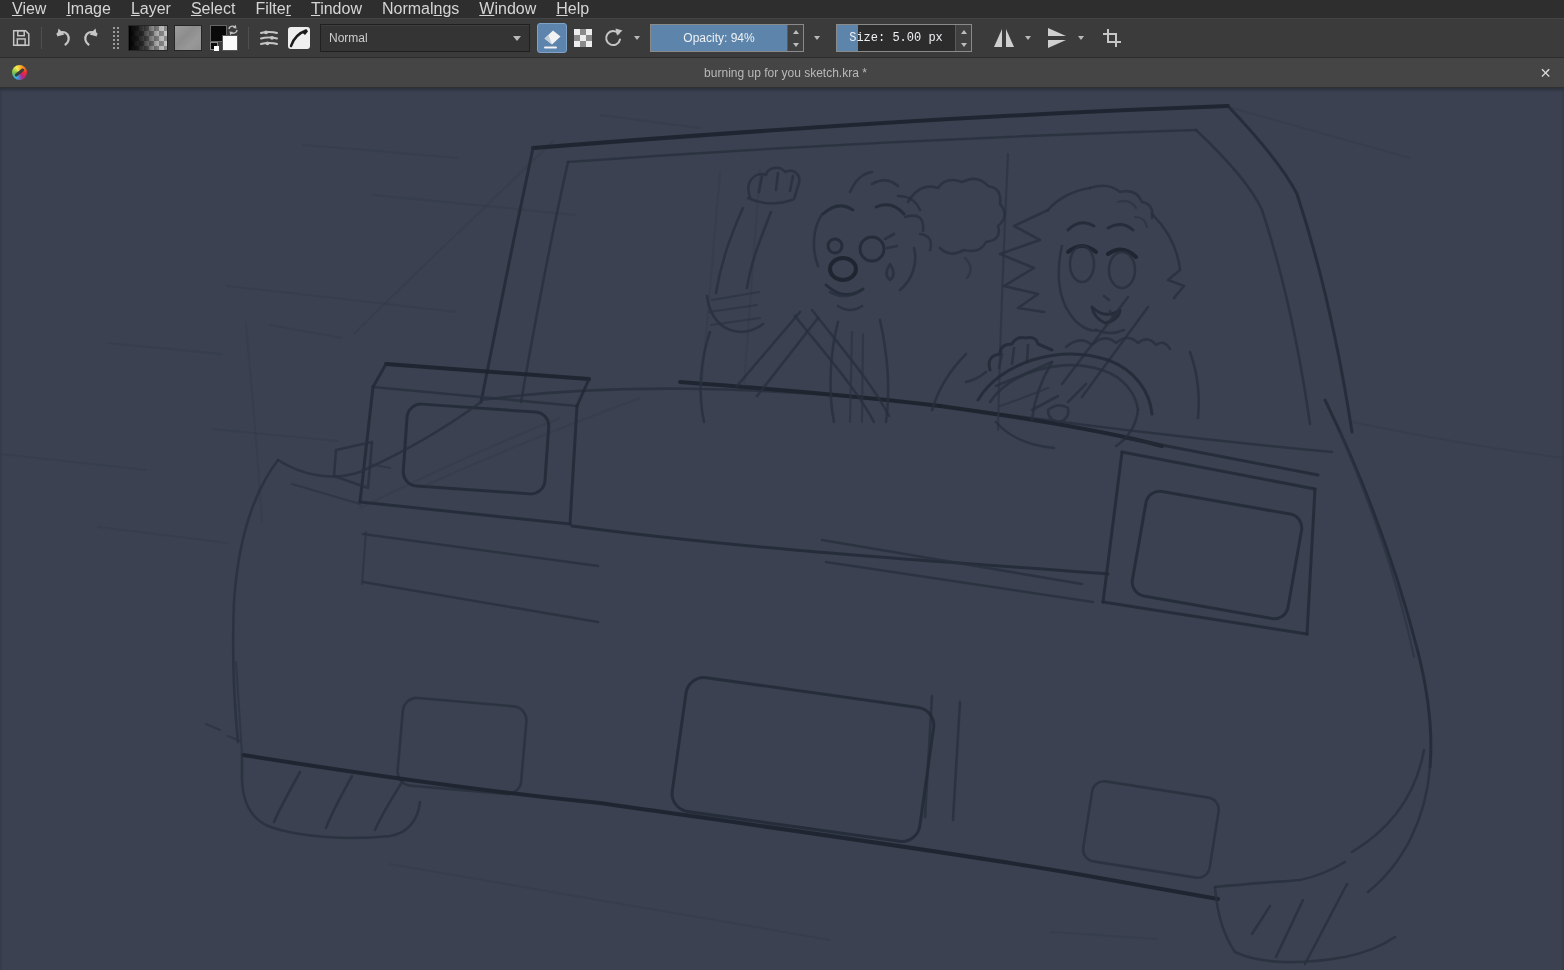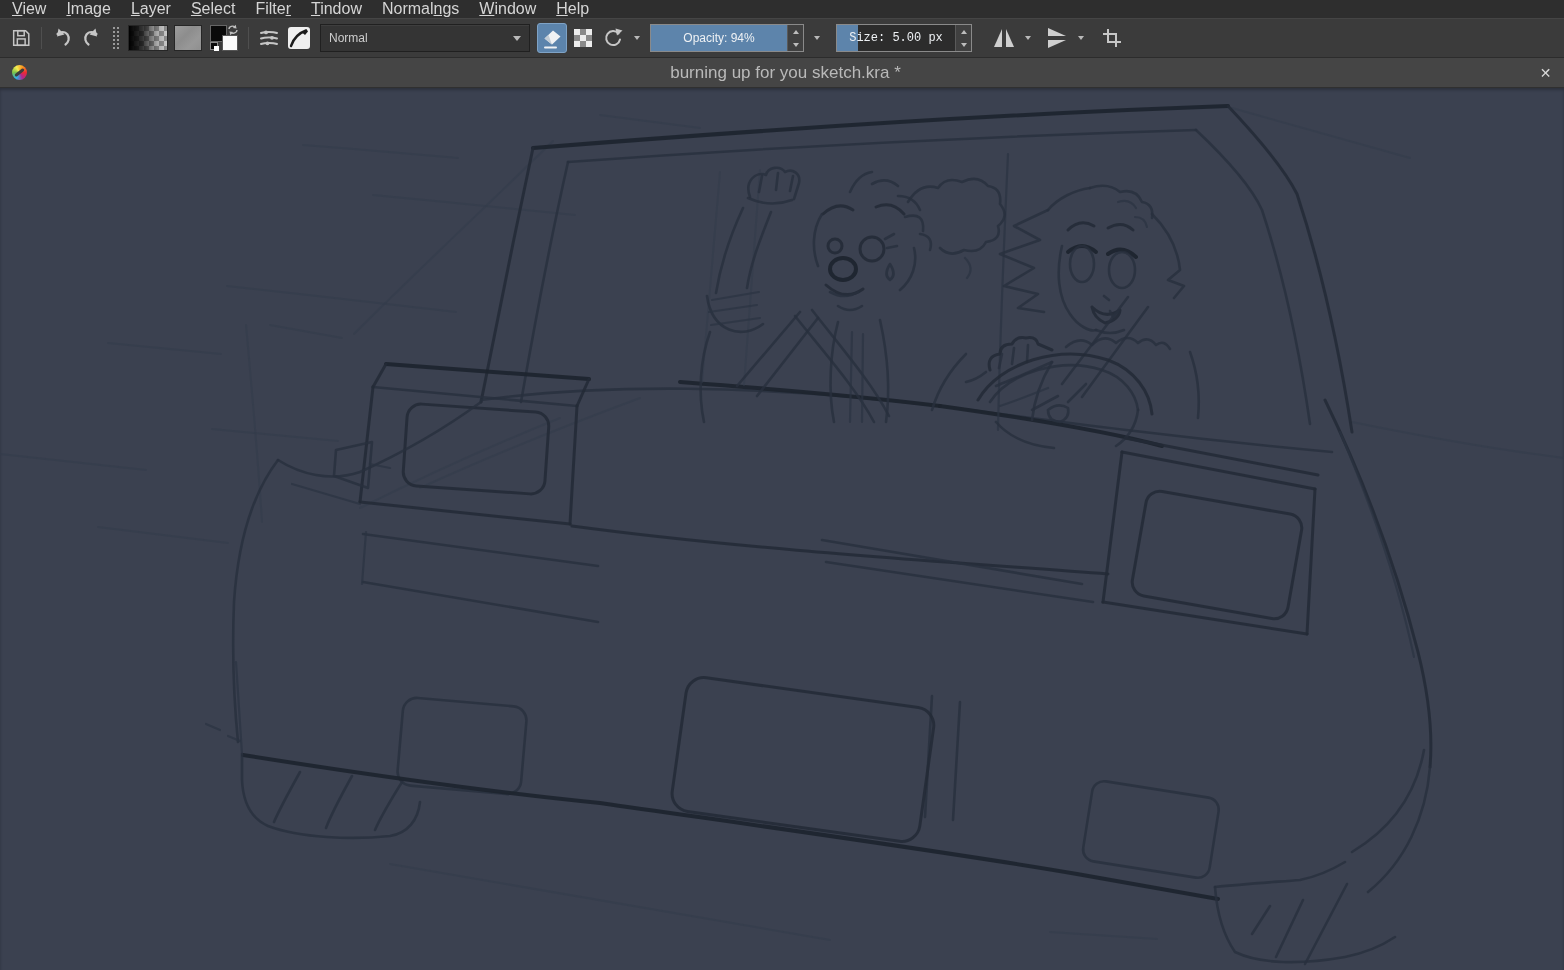--- a/index.html
+++ b/index.html
@@ -39,21 +39,21 @@
   .slider.size{width:118px;}
   .spin{width:15px;border-left:1px solid #5a5a5a;background:#404040;display:flex;flex-direction:column;}
   .spin div{flex:1;display:flex;align-items:center;justify-content:center;}
   .tri-up{width:0;height:0;border-left:3.5px solid rgba(0,0,0,0);border-right:3.5px solid rgba(0,0,0,0);border-bottom:4.5px solid #bdbdbd;}
   .tri-dn{width:0;height:0;border-left:3.5px solid rgba(0,0,0,0);border-right:3.5px solid rgba(0,0,0,0);border-top:4.5px solid #bdbdbd;}
 
   
   .tabbar{position:relative;height:29px;background:#454545;border-top:1px solid #2c2c2c;border-bottom:1px solid #303030;display:flex;align-items:center;}
   .krita-logo{position:absolute;left:12px;top:7px;width:15px;height:15px;border-radius:50%;background:conic-gradient(from 210deg,#2bb0e8,#7cc24a,#f8ef52,#f7941e,#ee2a34,#b0268f,#2bb0e8);}
   .krita-logo:after{content:"";position:absolute;left:2px;top:6px;width:11px;height:3px;background:#3d3d3d;border-radius:2px;transform:rotate(-38deg);}
-  .tab-title{position:absolute;left:7px;right:0;text-align:center;color:#b9b9b9;font-size:17px;}
+  .tab-title{position:absolute;left:7px;right:0;text-align:center;color:#b9b9b9;font-size:12px;}
   .tab-close{position:absolute;right:10px;top:6px;width:17px;height:17px;display:flex;align-items:center;justify-content:center;color:#d8d8d8;font-size:14px;}
 
   
   .canvas{position:relative;width:1564px;height:884px;background:#3b4150;box-shadow:inset 0 2px 3px rgba(0,0,0,0.25);}
   .canvas svg{position:absolute;left:0;top:0;}
   .sk path,.sk line,.sk rect,.sk ellipse,.sk circle{fill:none;stroke-linecap:round;stroke-linejoin:round;}
   .s1{stroke:#1d232e;stroke-width:4;opacity:.9;}
   .s2{stroke:#232a36;stroke-width:3;opacity:.85;}
   .s3{stroke:#28303d;stroke-width:2.6;opacity:.8;}
   .s4{stroke:#2b3341;stroke-width:2.2;opacity:.7;}

